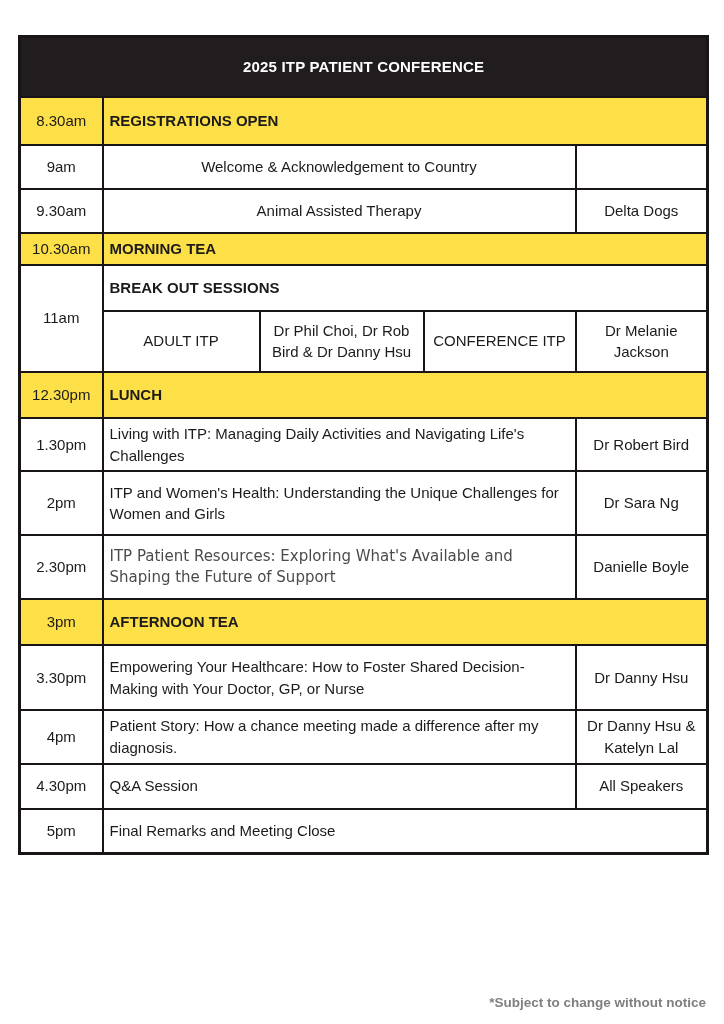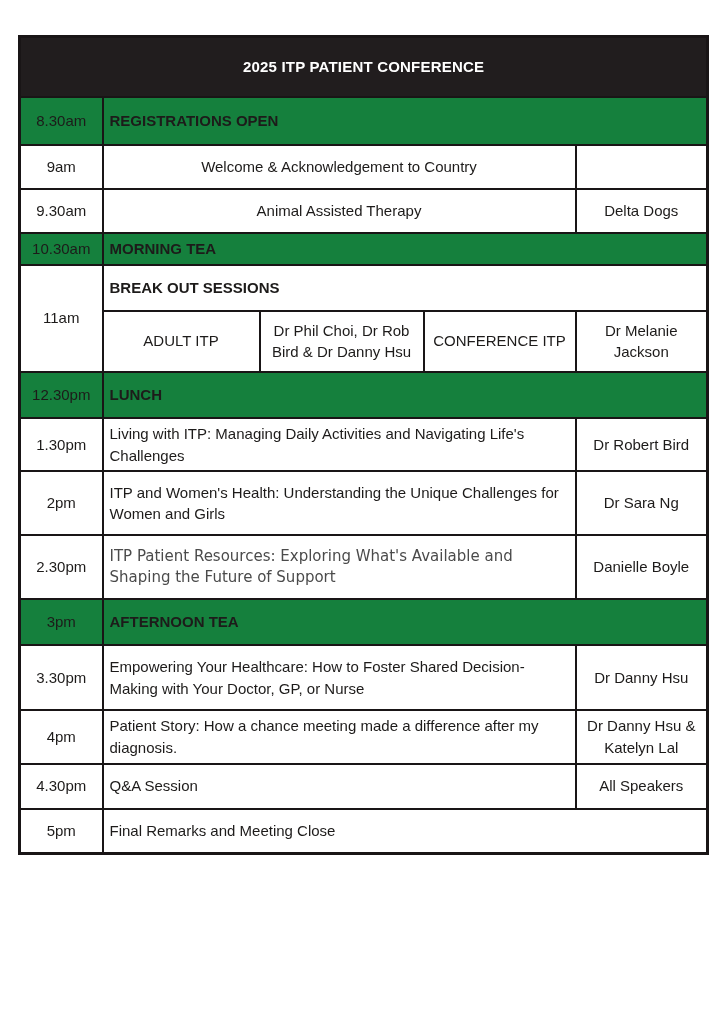--- a/index.html
+++ b/index.html
@@ -43,21 +43,21 @@
     font-weight: bold;
     font-size: 20px;
     letter-spacing: 0.2px;
     height: 50px;
   }
   td.time {
     text-align: center;
     padding: 4px 2px;
   }
   tr.section td {
-    background: #15803d;
+    background: #fde047;
   }
   tr.section td.title {
     font-weight: bold;
   }
   td.title {
     text-align: left;
     padding-left: 13px;
     padding-right: 10px;
   }
   td.title.center {
@@ -194,14 +194,15 @@
       <td class="speaker">All Speakers</td>
     </tr>
 
     <tr style="height:45px">
       <td class="time">5pm</td>
       <td colspan="4" class="title">Final Remarks and Meeting Close</td>
     </tr>
   </tbody>
     </table>
 
+  <div class="footnote">*Subject to change without notice</div>
 
 </div>
 
 </body></html>

